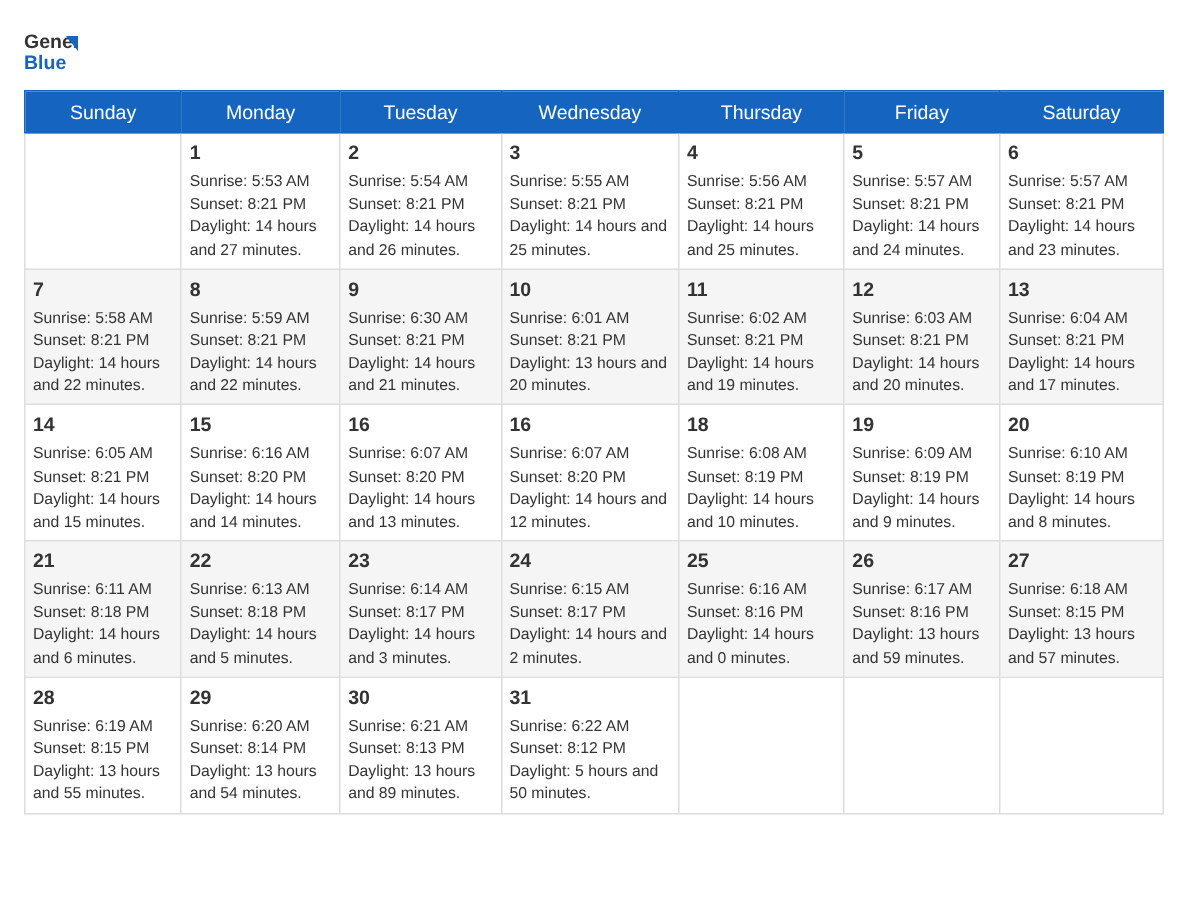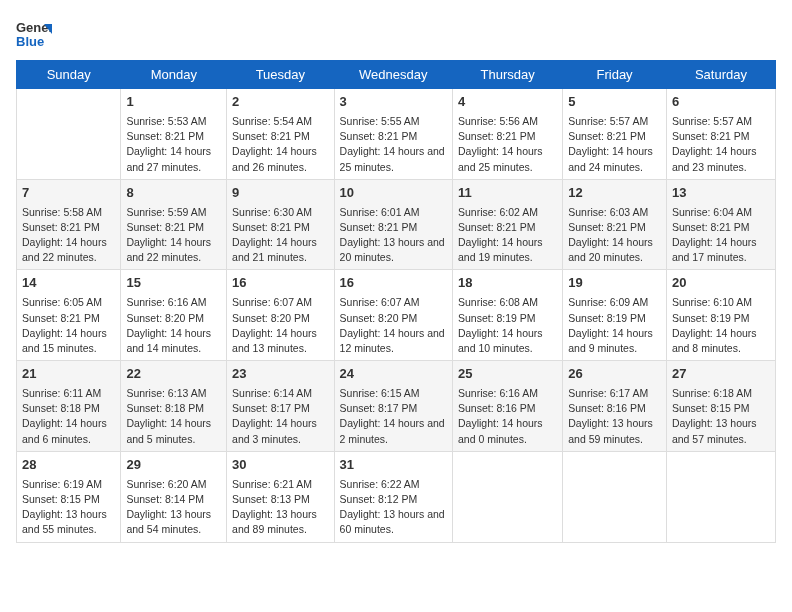--- a/index.html
+++ b/index.html
@@ -353,21 +353,21 @@
             <div>Sunrise: 6:21 AM</div>
             <div>Sunset: 8:13 PM</div>
             <div>Daylight: 13 hours and 89 minutes.</div>
           </div>
         </td>
         <td>
           <span class="day-number">31</span>
           <div class="day-info">
             <div>Sunrise: 6:22 AM</div>
             <div>Sunset: 8:12 PM</div>
-            <div>Daylight: 13 hours and 60 minutes.</div>
+            <div>Daylight: 5 hours and 50 minutes.</div>
           </div>
         </td>
         <td class="empty"></td>
         <td class="empty"></td>
         <td class="empty"></td>
       </tr>
     </tbody>
 </table>
 
 </body></html>

